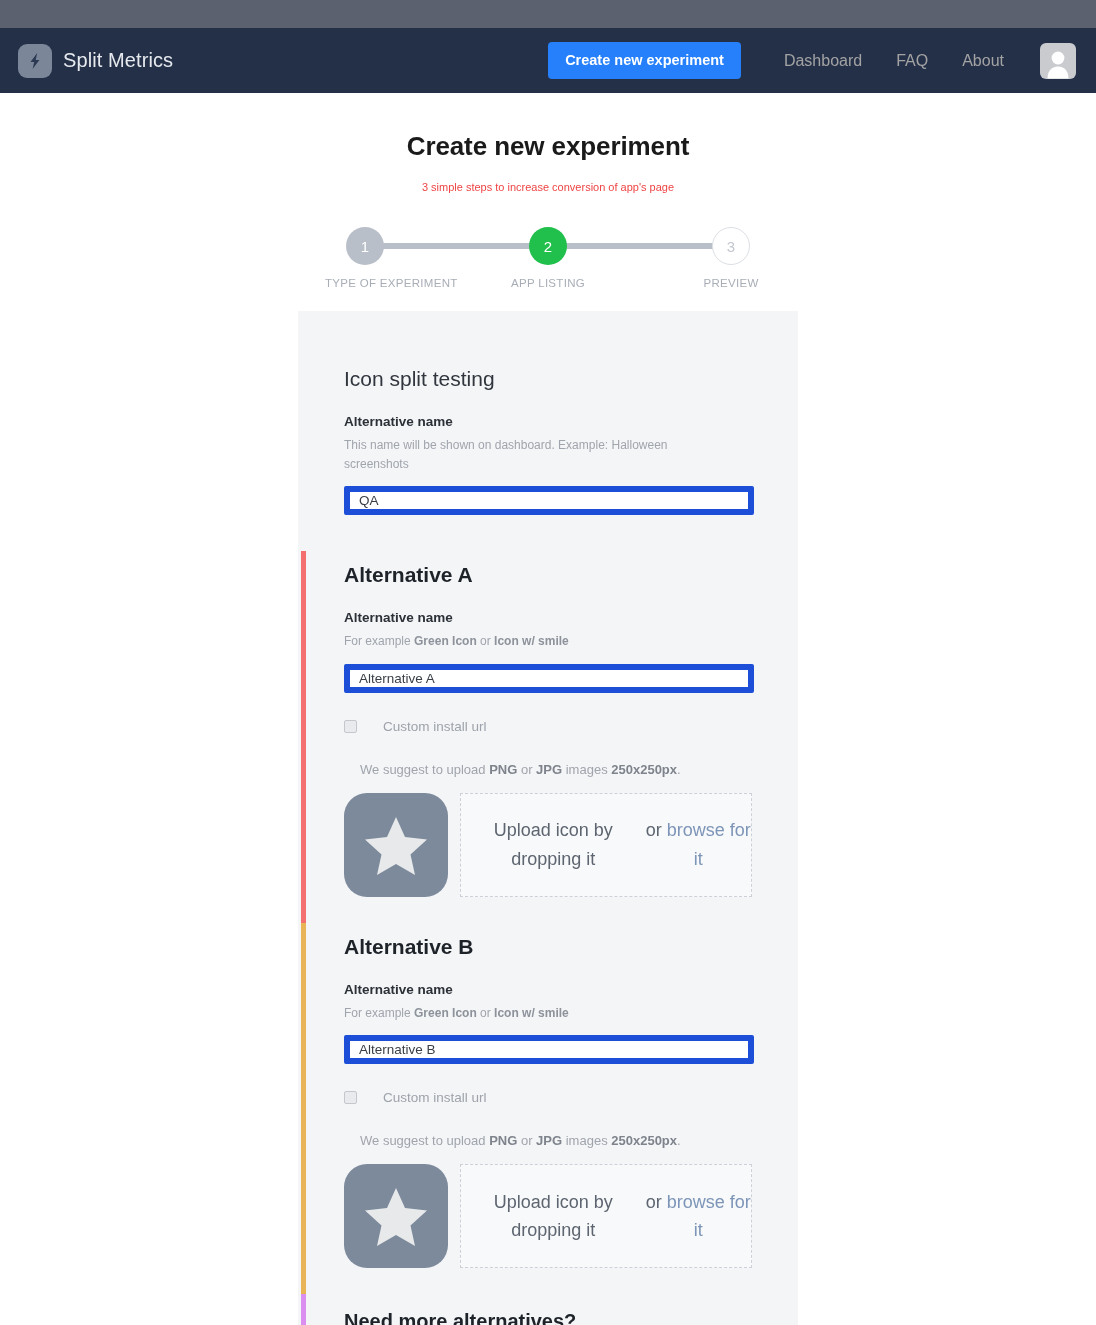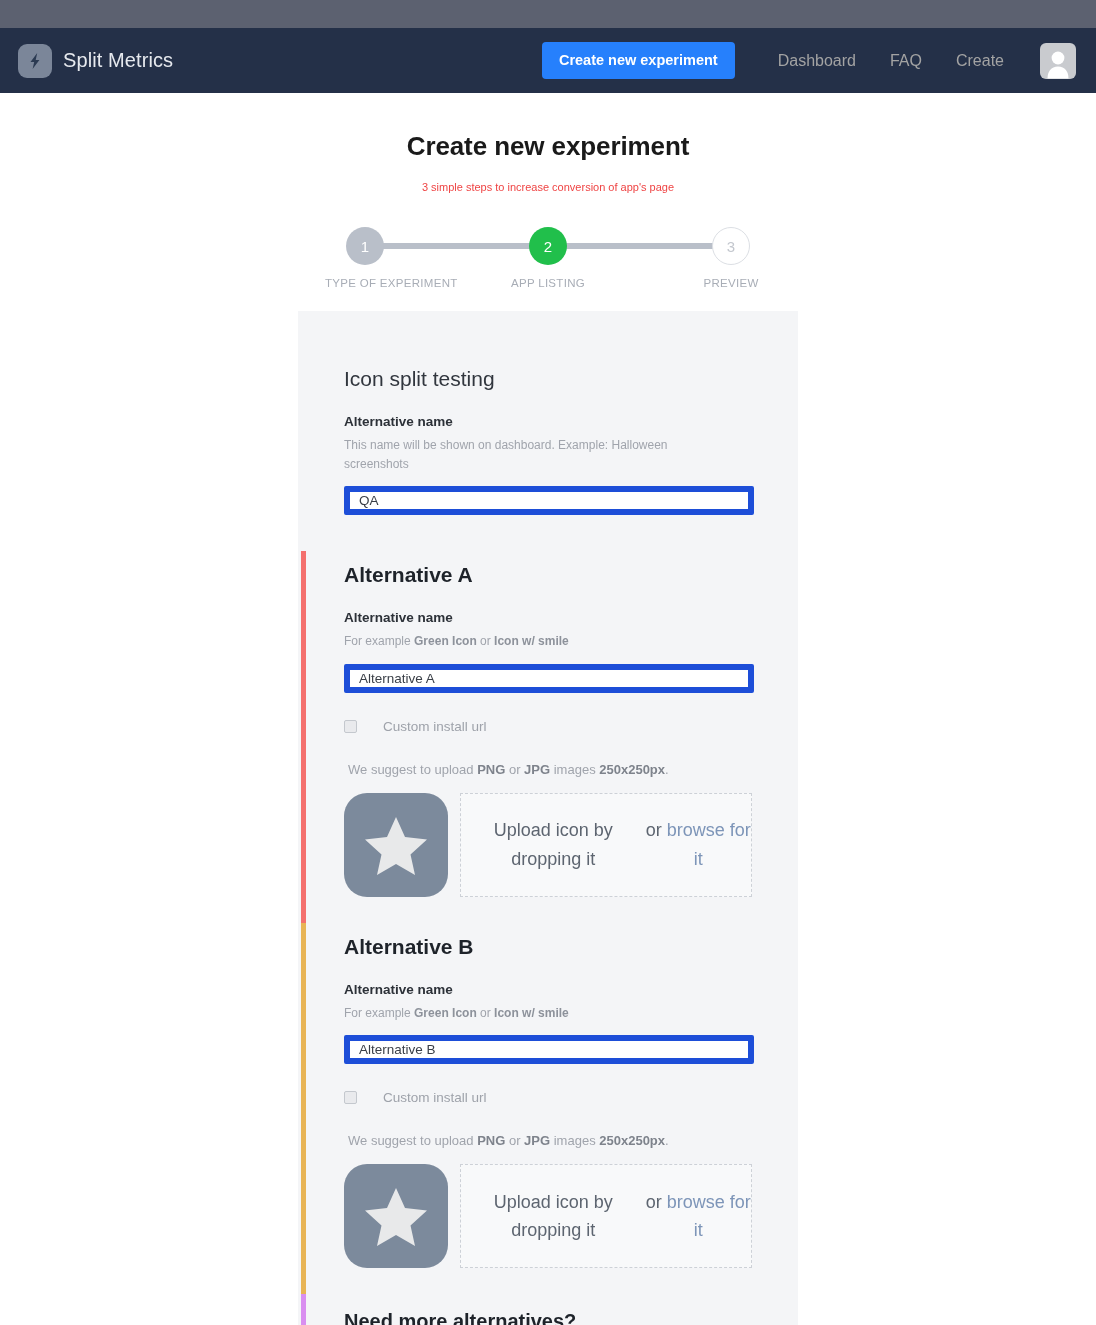--- a/index.html
+++ b/index.html
@@ -230,21 +230,21 @@
   }
   .cb-label {
     font-size: 13.5px;
     color: #9ea2aa;
     cursor: pointer;
   }
 
   .suggest {
     font-size: 13px;
     color: #a0a4ac;
-    margin: 28px 0 0 4px;
+    margin: 28px 0 0 16px;
   }
   .suggest b { color: #7e838c; }
 
   .upload-row {
     display: flex;
     gap: 12px;
     margin-top: 16px;
     align-items: stretch;
     padding-bottom: 26px;
   }
@@ -293,21 +293,21 @@
           <path d="M12.2 2 L5.5 11 L9.2 11 L7.6 18 L14.4 9 L10.7 9 Z" fill="#2b3a52"></path>
         </svg>
       </span>
       <span class="brand-name">Split Metrics</span>
     </div>
 
     <div class="nav-right">
       <button class="btn-primary-nav">Create new experiment</button>
       <a class="nav-link" href="#">Dashboard</a>
       <a class="nav-link" href="#">FAQ</a>
-      <a class="nav-link" href="#">Create</a>
+      <a class="nav-link" href="#">About</a>
       <span class="avatar">
         <svg width="36" height="32" viewBox="0 0 36 32">
           <circle cx="18" cy="11" r="6.4" fill="#ffffff"></circle>
           <path d="M18 19.5 c-7 0 -10.5 5 -10.5 12 h21 c0 -7 -3.5 -12 -10.5 -12 z" fill="#ffffff"></path>
         </svg>
       </span>
     </div>
   </div>
 
   <div class="page-head">

